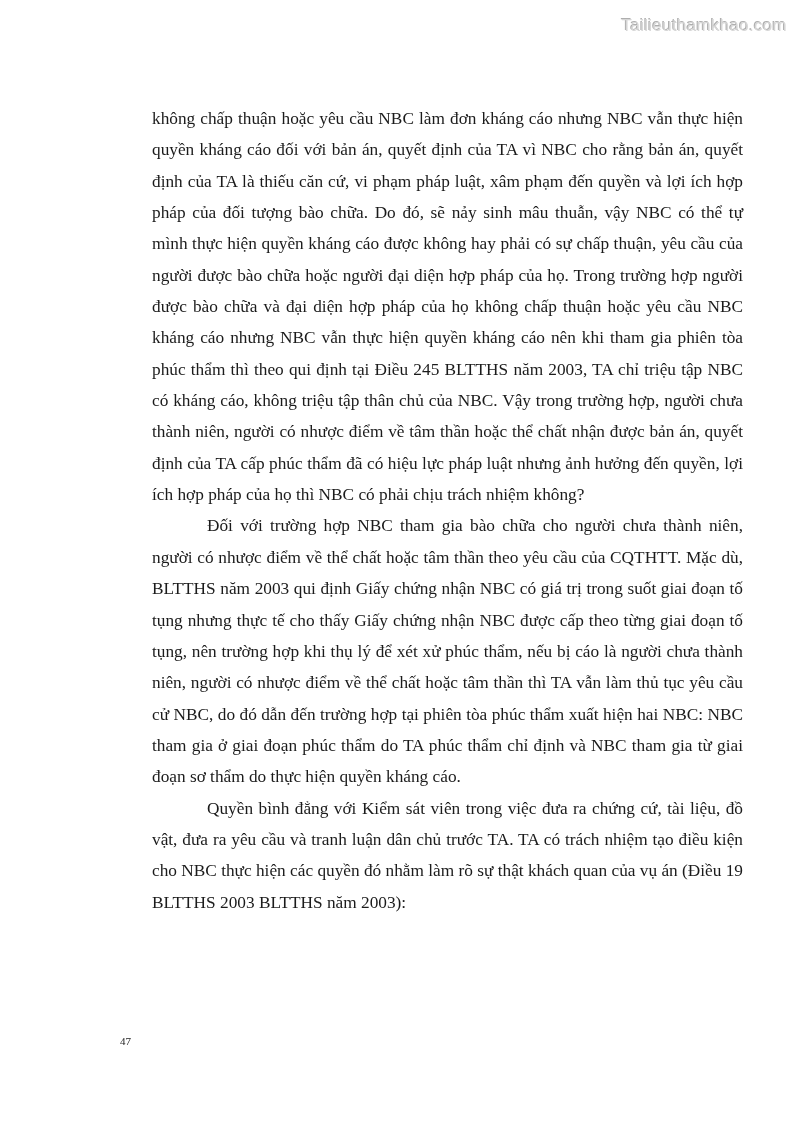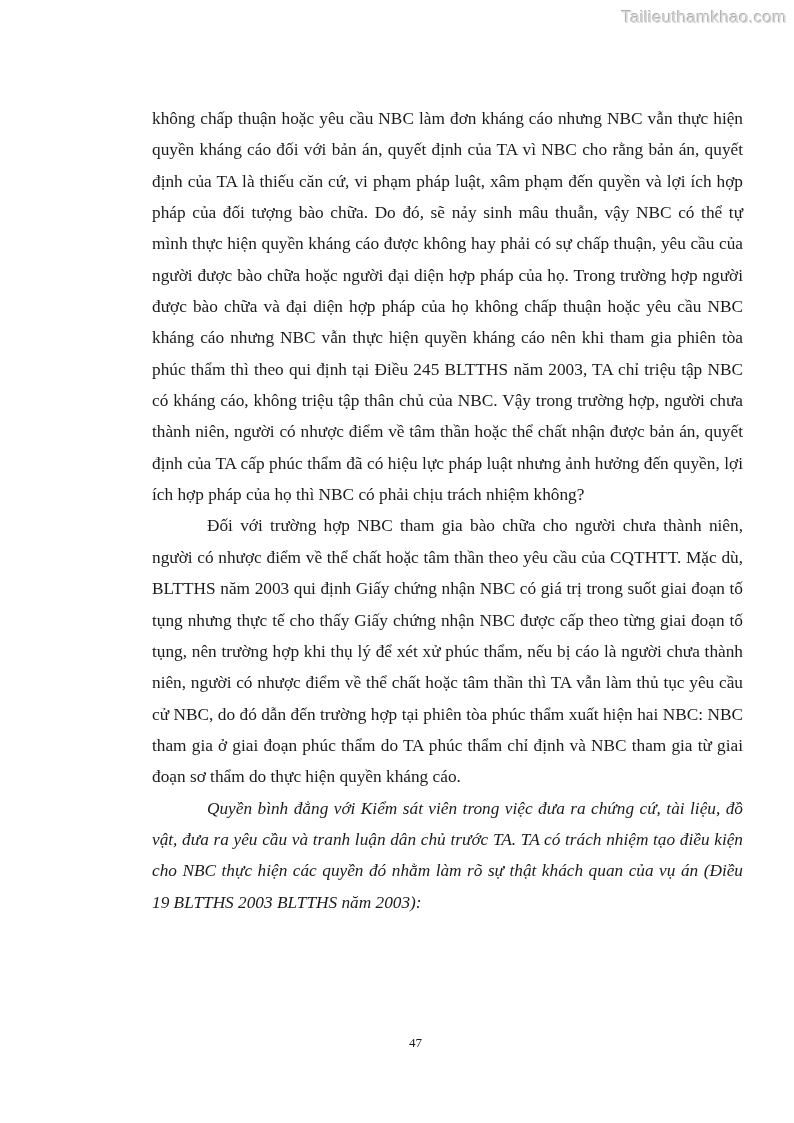--- a/index.html
+++ b/index.html
@@ -6,49 +6,48 @@
   body {
     width: 794px;
     height: 1123px;
     background: #ffffff;
     position: relative;
     overflow: hidden;
     font-family: "Liberation Serif", "DejaVu Serif", serif;
   }
   .watermark {
     position: absolute;
-    top: 8px;
+    top: 16px;
     right: 7px;
     font-family: "Liberation Sans", "DejaVu Sans", sans-serif;
     font-size: 17px;
     letter-spacing: 0.3px;
     color: #d6d6d6;
     text-shadow: -1px -1px 0 #aeaeae, 1px 1px 0 #ffffff;
   }
   .page-body {
     position: absolute;
     left: 120px;
     top: 103px;
     width: 591px;
     text-align: justify;
     font-size: 17.3px;
     line-height: 31.35px;
     color: #1b1b1b;
     margin-left: 32px;
   }
   p.para { margin: 0; padding: 0; }
   p.para.indent { text-indent: 55px; }
-  p.para.italic { font-style: italic; }
+  p.para.italic { }
   .page-number {
     position: absolute;
     left: 120px;
     width: 591px;
     top: 1035px;
-    text-align: center;
-    font-size: 13px;
+    font-size: 11px;
     color: #1b1b1b;
   }
 </style>
 </head>
 <body>
 
 <div class="watermark">Tailieuthamkhao.com</div>
 
 <div class="page-body">
     <p class="para">không chấp thuận hoặc yêu cầu NBC làm đơn kháng cáo nhưng NBC vẫn thực hiện quyền kháng cáo đối với bản án, quyết định của TA vì NBC cho rằng bản án, quyết định của TA là thiếu căn cứ, vi phạm pháp luật, xâm phạm đến quyền và lợi ích hợp pháp của đối tượng bào chữa. Do đó, sẽ nảy sinh mâu thuẫn, vậy NBC có thể tự mình thực hiện quyền kháng cáo được không hay phải có sự chấp thuận, yêu cầu của người được bào chữa hoặc người đại diện hợp pháp của họ. Trong trường hợp người được bào chữa và đại diện hợp pháp của họ không chấp thuận hoặc yêu cầu NBC kháng cáo nhưng NBC vẫn thực hiện quyền kháng cáo nên khi tham gia phiên tòa phúc thẩm thì theo qui định tại Điều 245 BLTTHS năm 2003, TA chỉ triệu tập NBC có kháng cáo, không triệu tập thân chủ của NBC. Vậy trong trường hợp, người chưa thành niên, người có nhược điểm về tâm thần hoặc thể chất nhận được bản án, quyết định của TA cấp phúc thẩm đã có hiệu lực pháp luật nhưng ảnh hưởng đến quyền, lợi ích hợp pháp của họ thì NBC có phải chịu trách nhiệm không?</p>

